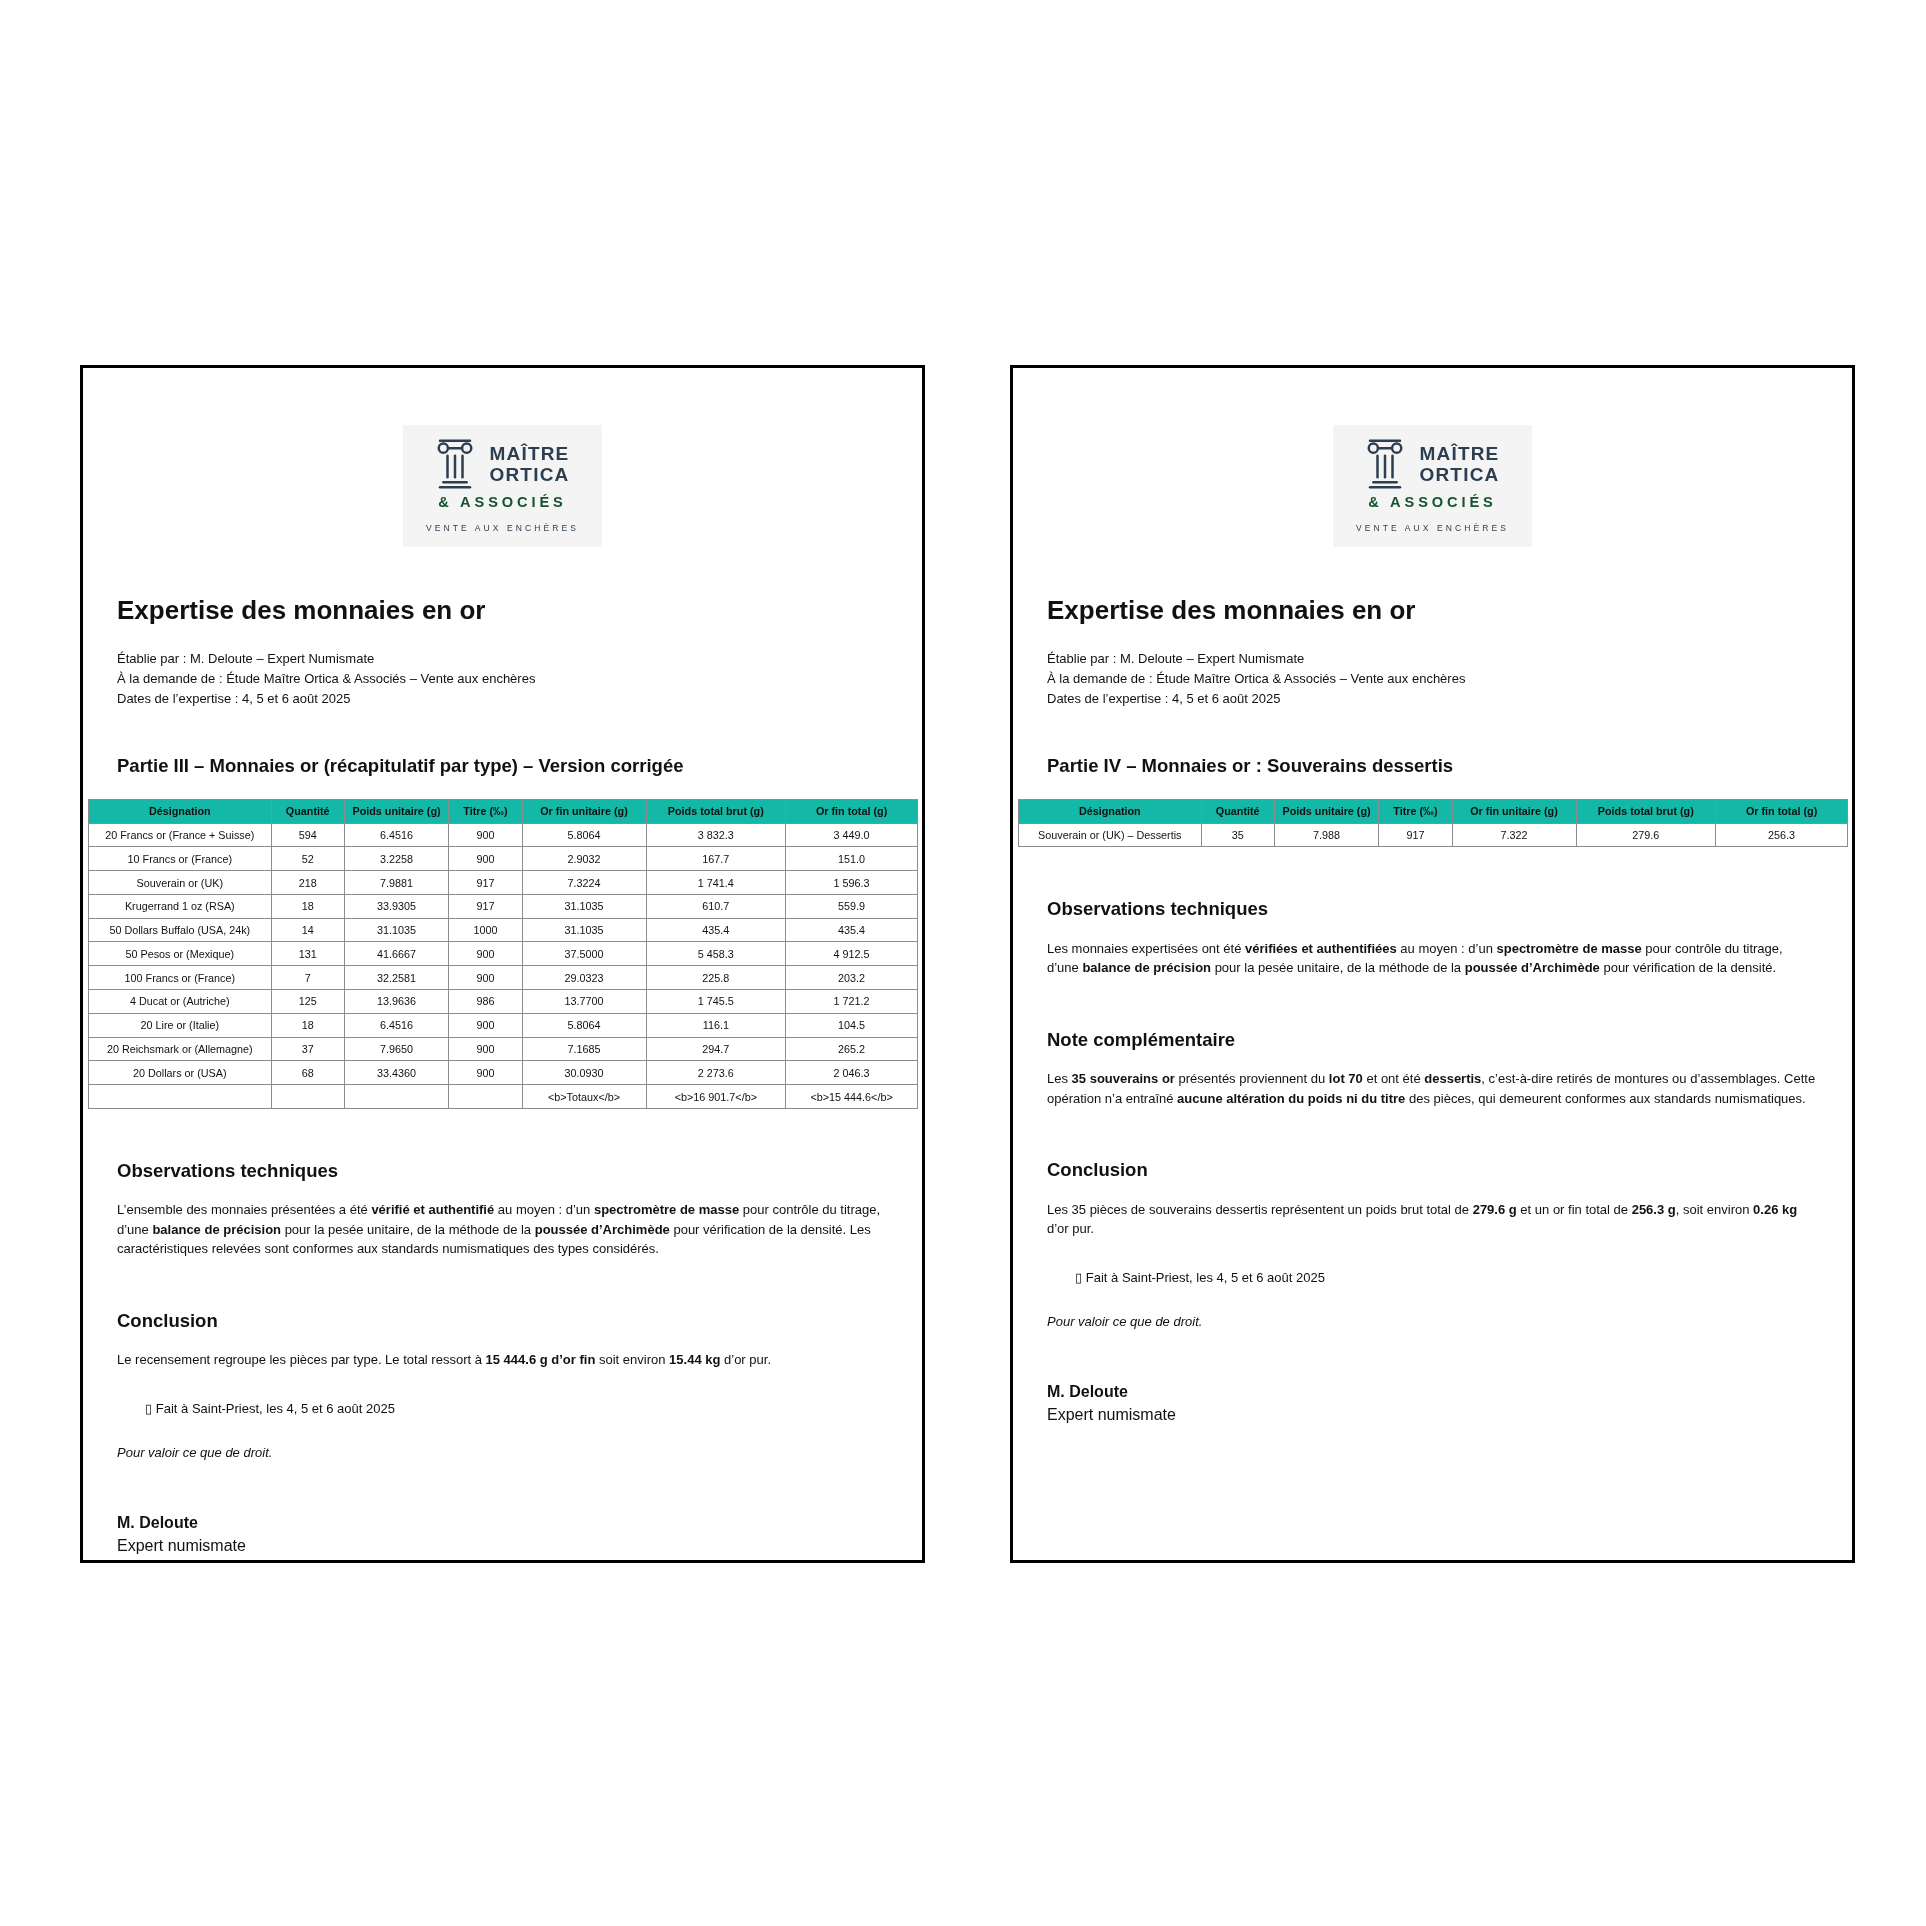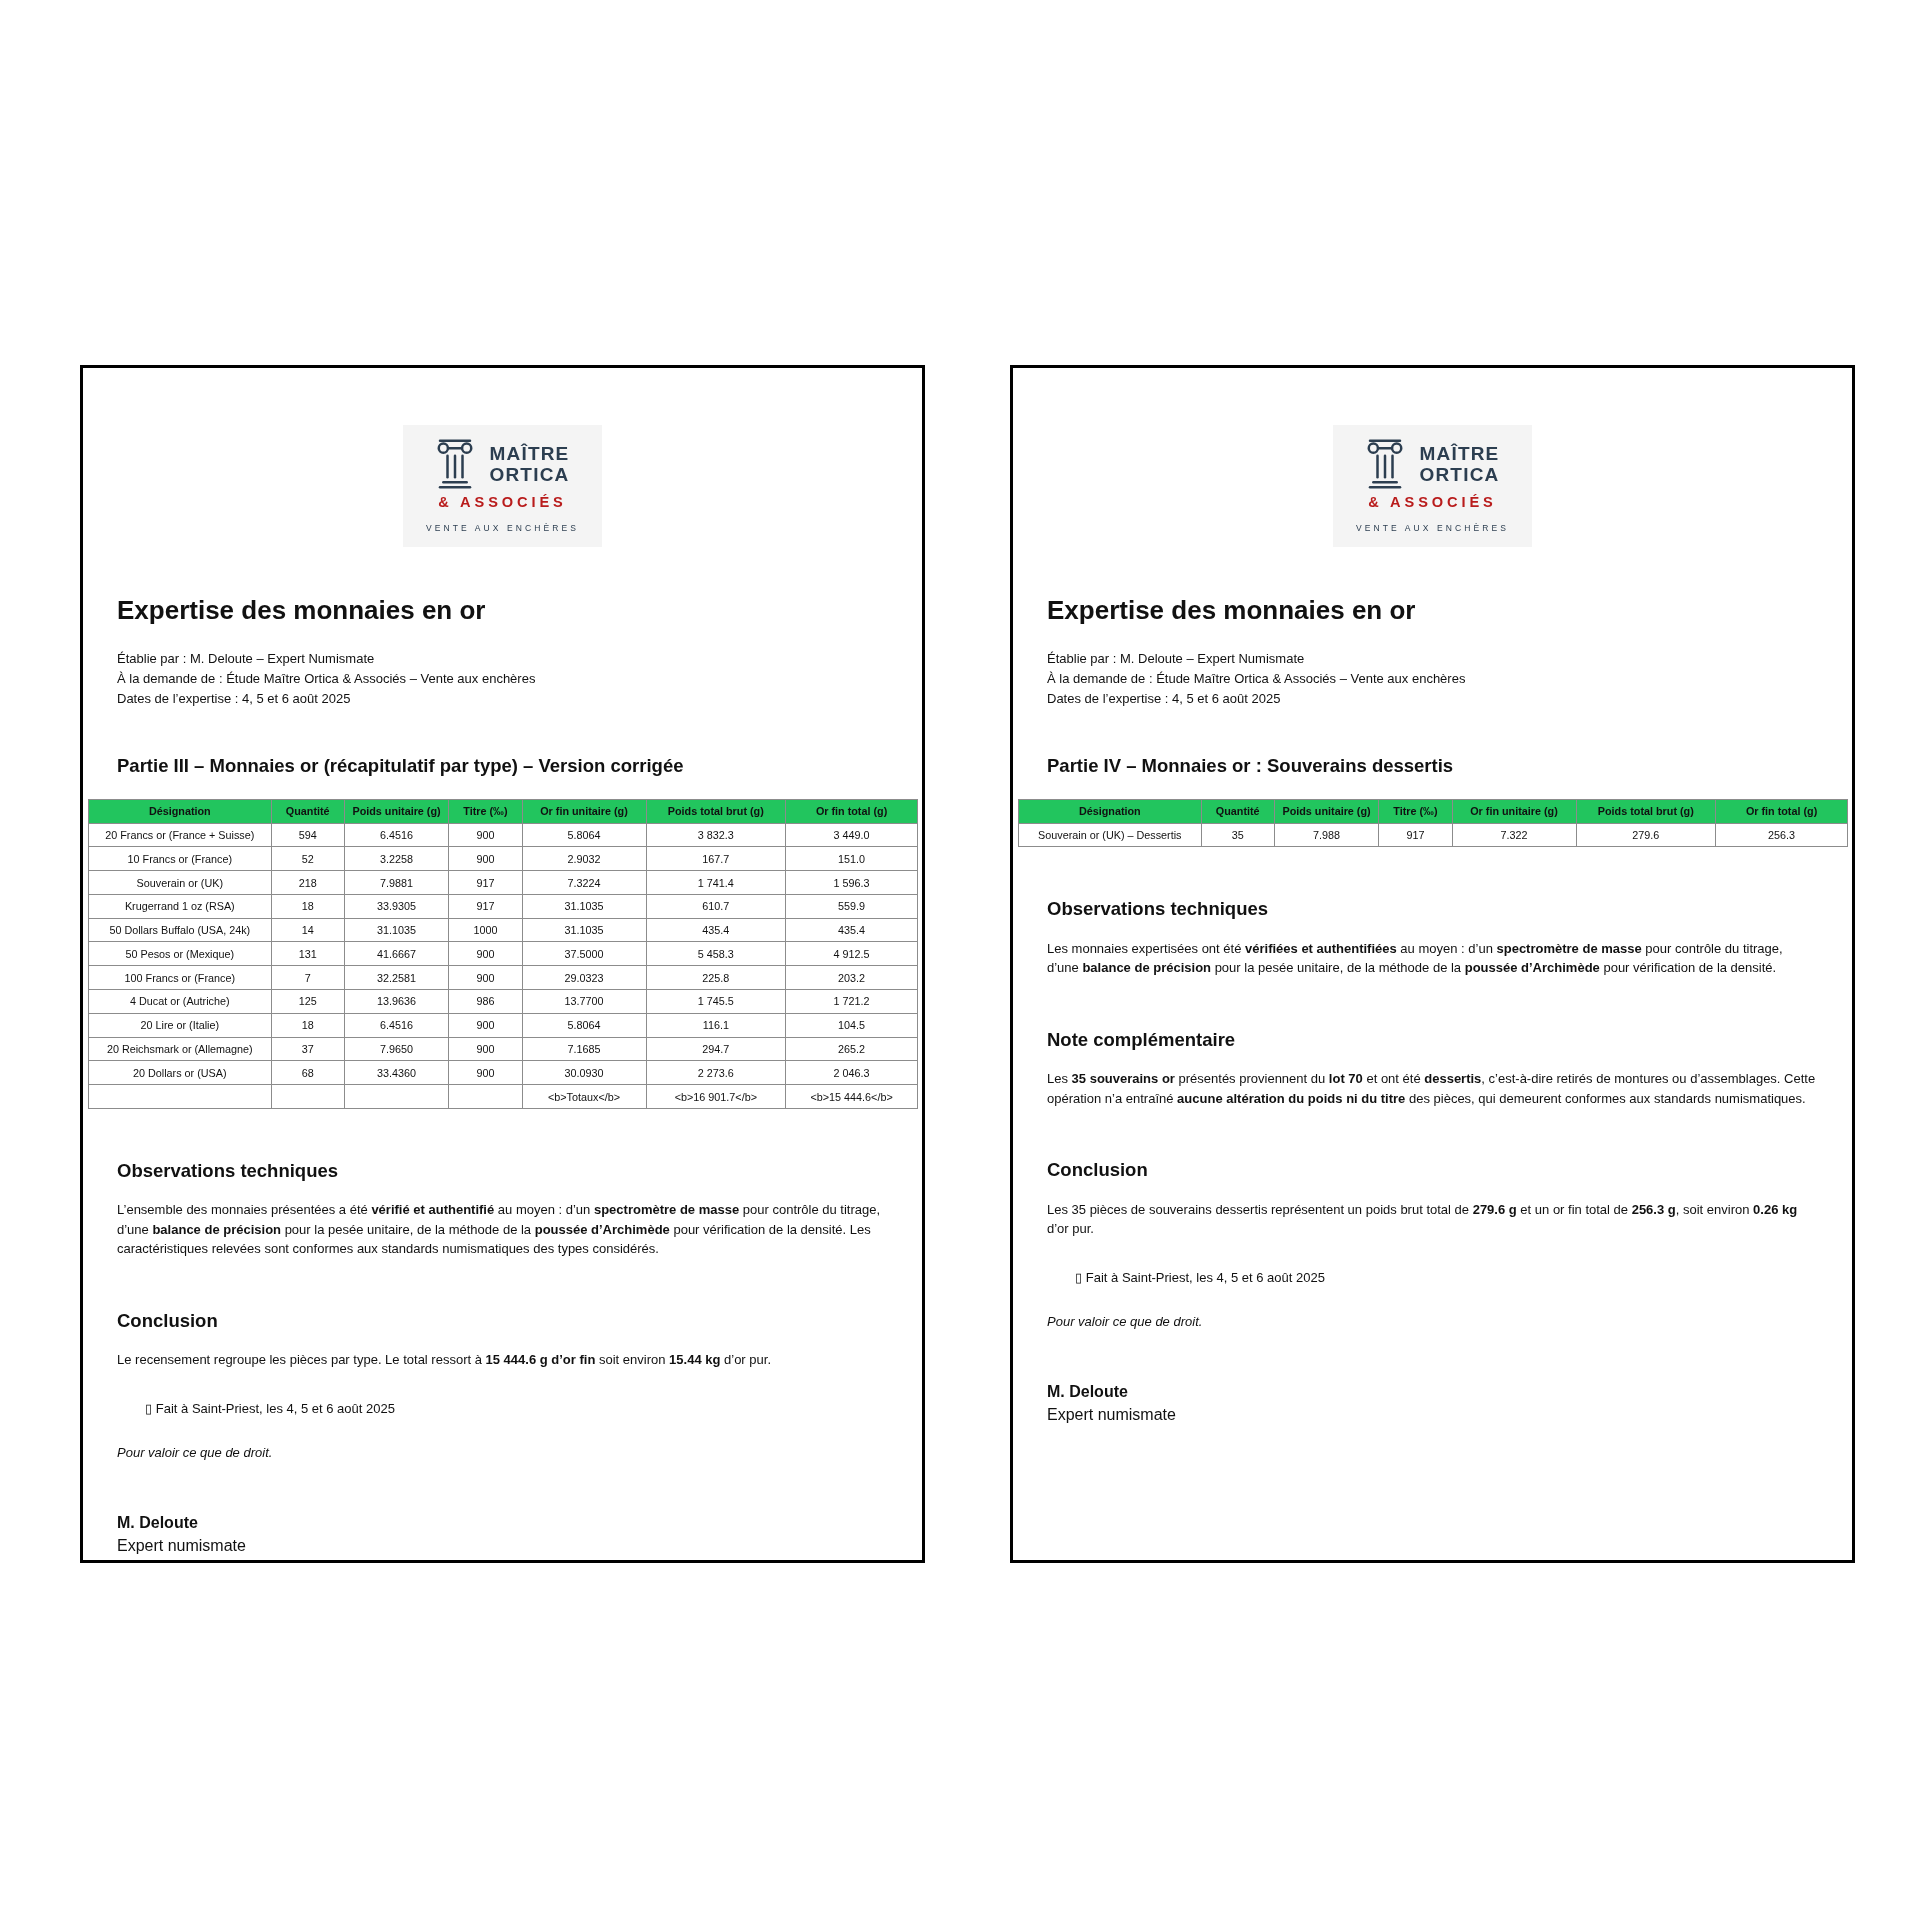--- a/index.html
+++ b/index.html
@@ -14,37 +14,37 @@
     padding:54px 34px 0 34px; overflow:hidden;
   }
   .page.left  { left:80px; }
   .page.right { left:1010px; }
 
   .logo-wrap { display:flex; justify-content:center; margin-top:3.1px; }
   .logo { background:#f4f4f4; padding:12.3px 23px 14px 23px; display:flex; flex-direction:column; align-items:center; }
   .logo-row { display:flex; align-items:center; gap:14px; }
   .logo-icon svg { display:block; }
   .logo-name { font-weight:bold; color:#2c3e50; font-size:19px; letter-spacing:1.2px; line-height:1.12; }
-  .logo-assoc { color:#b91c1c; font-weight:bold; font-size:14.6px; letter-spacing:3.9px; margin-top:3.1px; }
+  .logo-assoc { color:#14532d; font-weight:bold; font-size:14.6px; letter-spacing:3.9px; margin-top:3.1px; }
   .logo-tag { color:#2c3e50; font-size:8.5px; letter-spacing:3.1px; margin-top:12.3px; }
 
   h1.doc-title { font-size:26px; font-weight:bold; margin:48px 0 0 0; }
   .meta { margin-top:23px; font-size:13px; line-height:1.55; }
   h2.section-title { font-size:18.5px; font-weight:bold; margin:46px 0 0 0; }
 
   table.coins {
     border-collapse:collapse; table-layout:fixed;
     width:calc(100% + 59px); margin:21.6px -29px 0 -29px;
     font-size:10.8px;
   }
   table.coins th, table.coins td {
     border:0.8px solid #8c8c8c; text-align:center; padding:5.4px 3.1px;
     overflow:hidden; white-space:nowrap;
   }
-  table.coins th { background:#22c55e; font-weight:bold; }
+  table.coins th { background:#14b8a6; font-weight:bold; }
   table.coins th:nth-child(1), table.coins td:nth-child(1){ width:22.5%; }
   table.coins th:nth-child(2), table.coins td:nth-child(2){ width:8.5%; }
   table.coins th:nth-child(3), table.coins td:nth-child(3){ width:12.5%; }
   table.coins th:nth-child(4), table.coins td:nth-child(4){ width:8.5%; }
   table.coins th:nth-child(5), table.coins td:nth-child(5){ width:15%; }
   table.coins th:nth-child(6), table.coins td:nth-child(6){ width:17%; }
   table.coins th:nth-child(7), table.coins td:nth-child(7){ width:16%; }
 
   h3.sub-heading { font-size:18.5px; font-weight:bold; margin:51px 0 0 0; }
   p.body { font-size:13px; line-height:1.5; margin:18.5px 0 0 0; }

